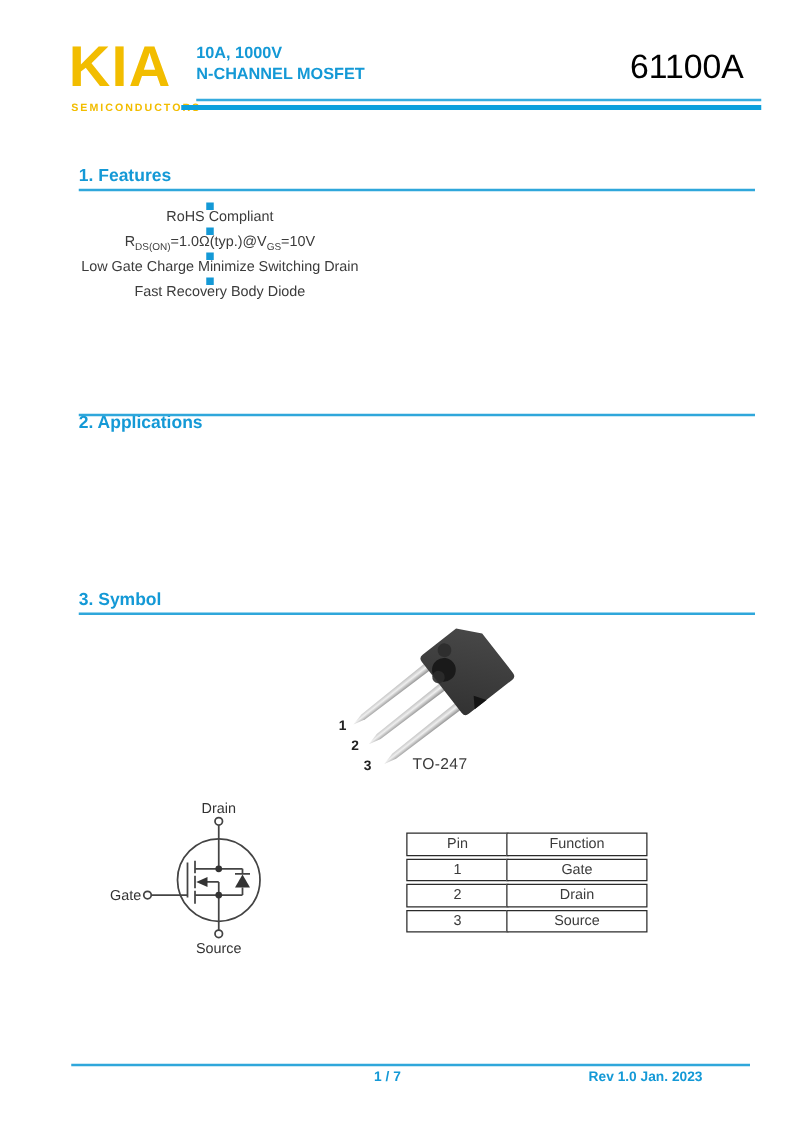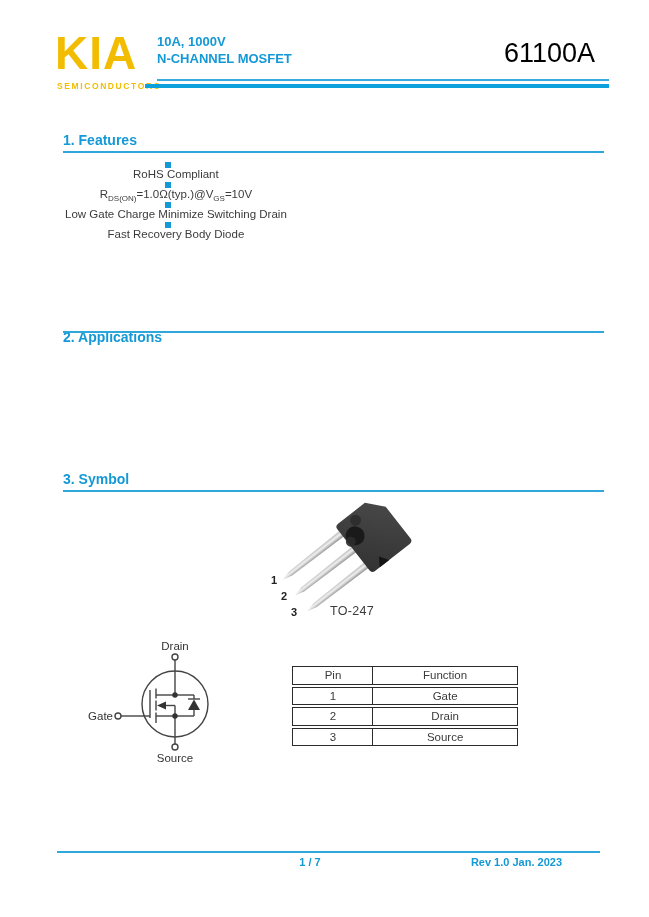--- a/index.html
+++ b/index.html
@@ -43,21 +43,21 @@
 
   
   .pkg-svg { position:absolute; left:255px; top:494px; }
   .pkg-label {
     position:absolute; left:320px; top:604px; width:64px; text-align:center;
     font-size:12.5px; color:#3b3b3b; letter-spacing:0.3px;
   }
   .mosfet-svg { position:absolute; left:75px; top:638px; }
 
   .pin-table { position:absolute; left:292px; top:666px; width:226px; display:flex; flex-direction:column; gap:2px; }
-  .pt-row  { display:flex; }
+  .pt-row  { display:flex;margin-left:33px; }
   .pt-cell {
     box-sizing:border-box; height:18.5px; border:1.8px solid #2b2b2b; background:#fff;
     display:flex; align-items:center; justify-content:center; font-size:11.5px; color:#3b3b3b;
   }
   .pt-cell.pin { width:82px; }
   .pt-cell.fn  { flex:1; margin-left:-1.8px; }
 
   
   .footer-rule { position:absolute; left:57px; right:49px; top:851px; height:1.5px; background:#2fa7db; }
   .footer-page {

